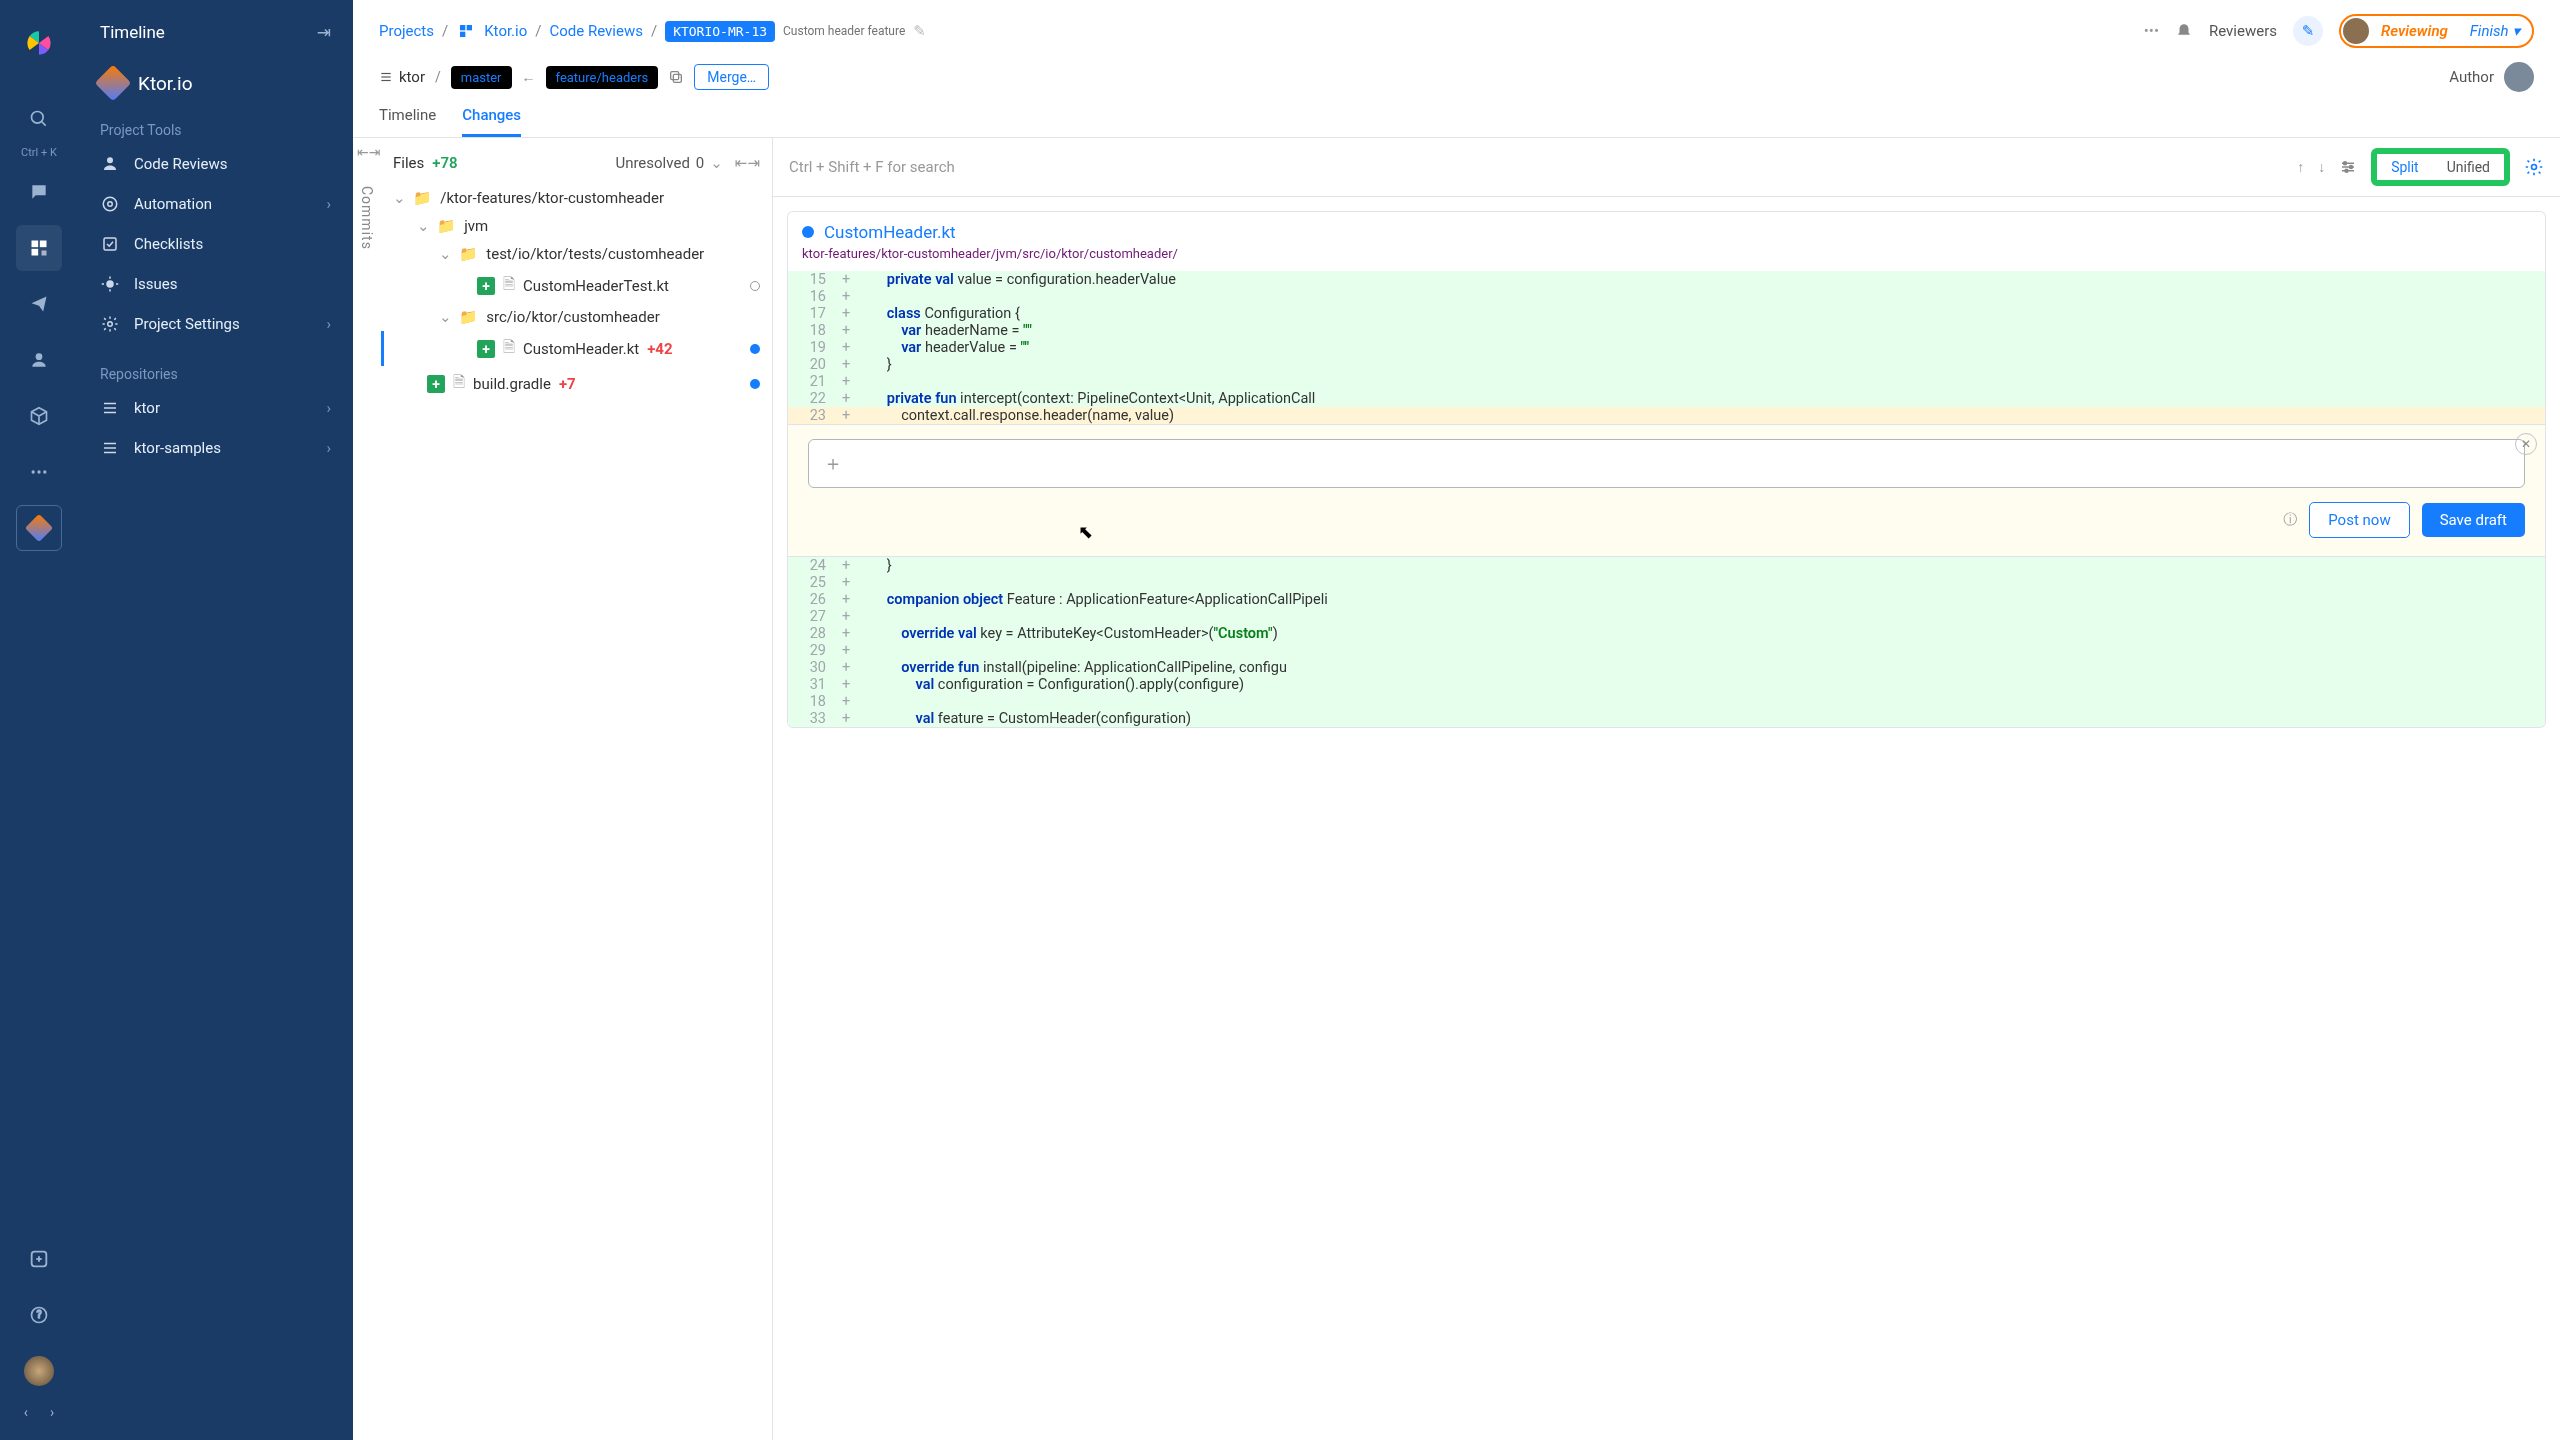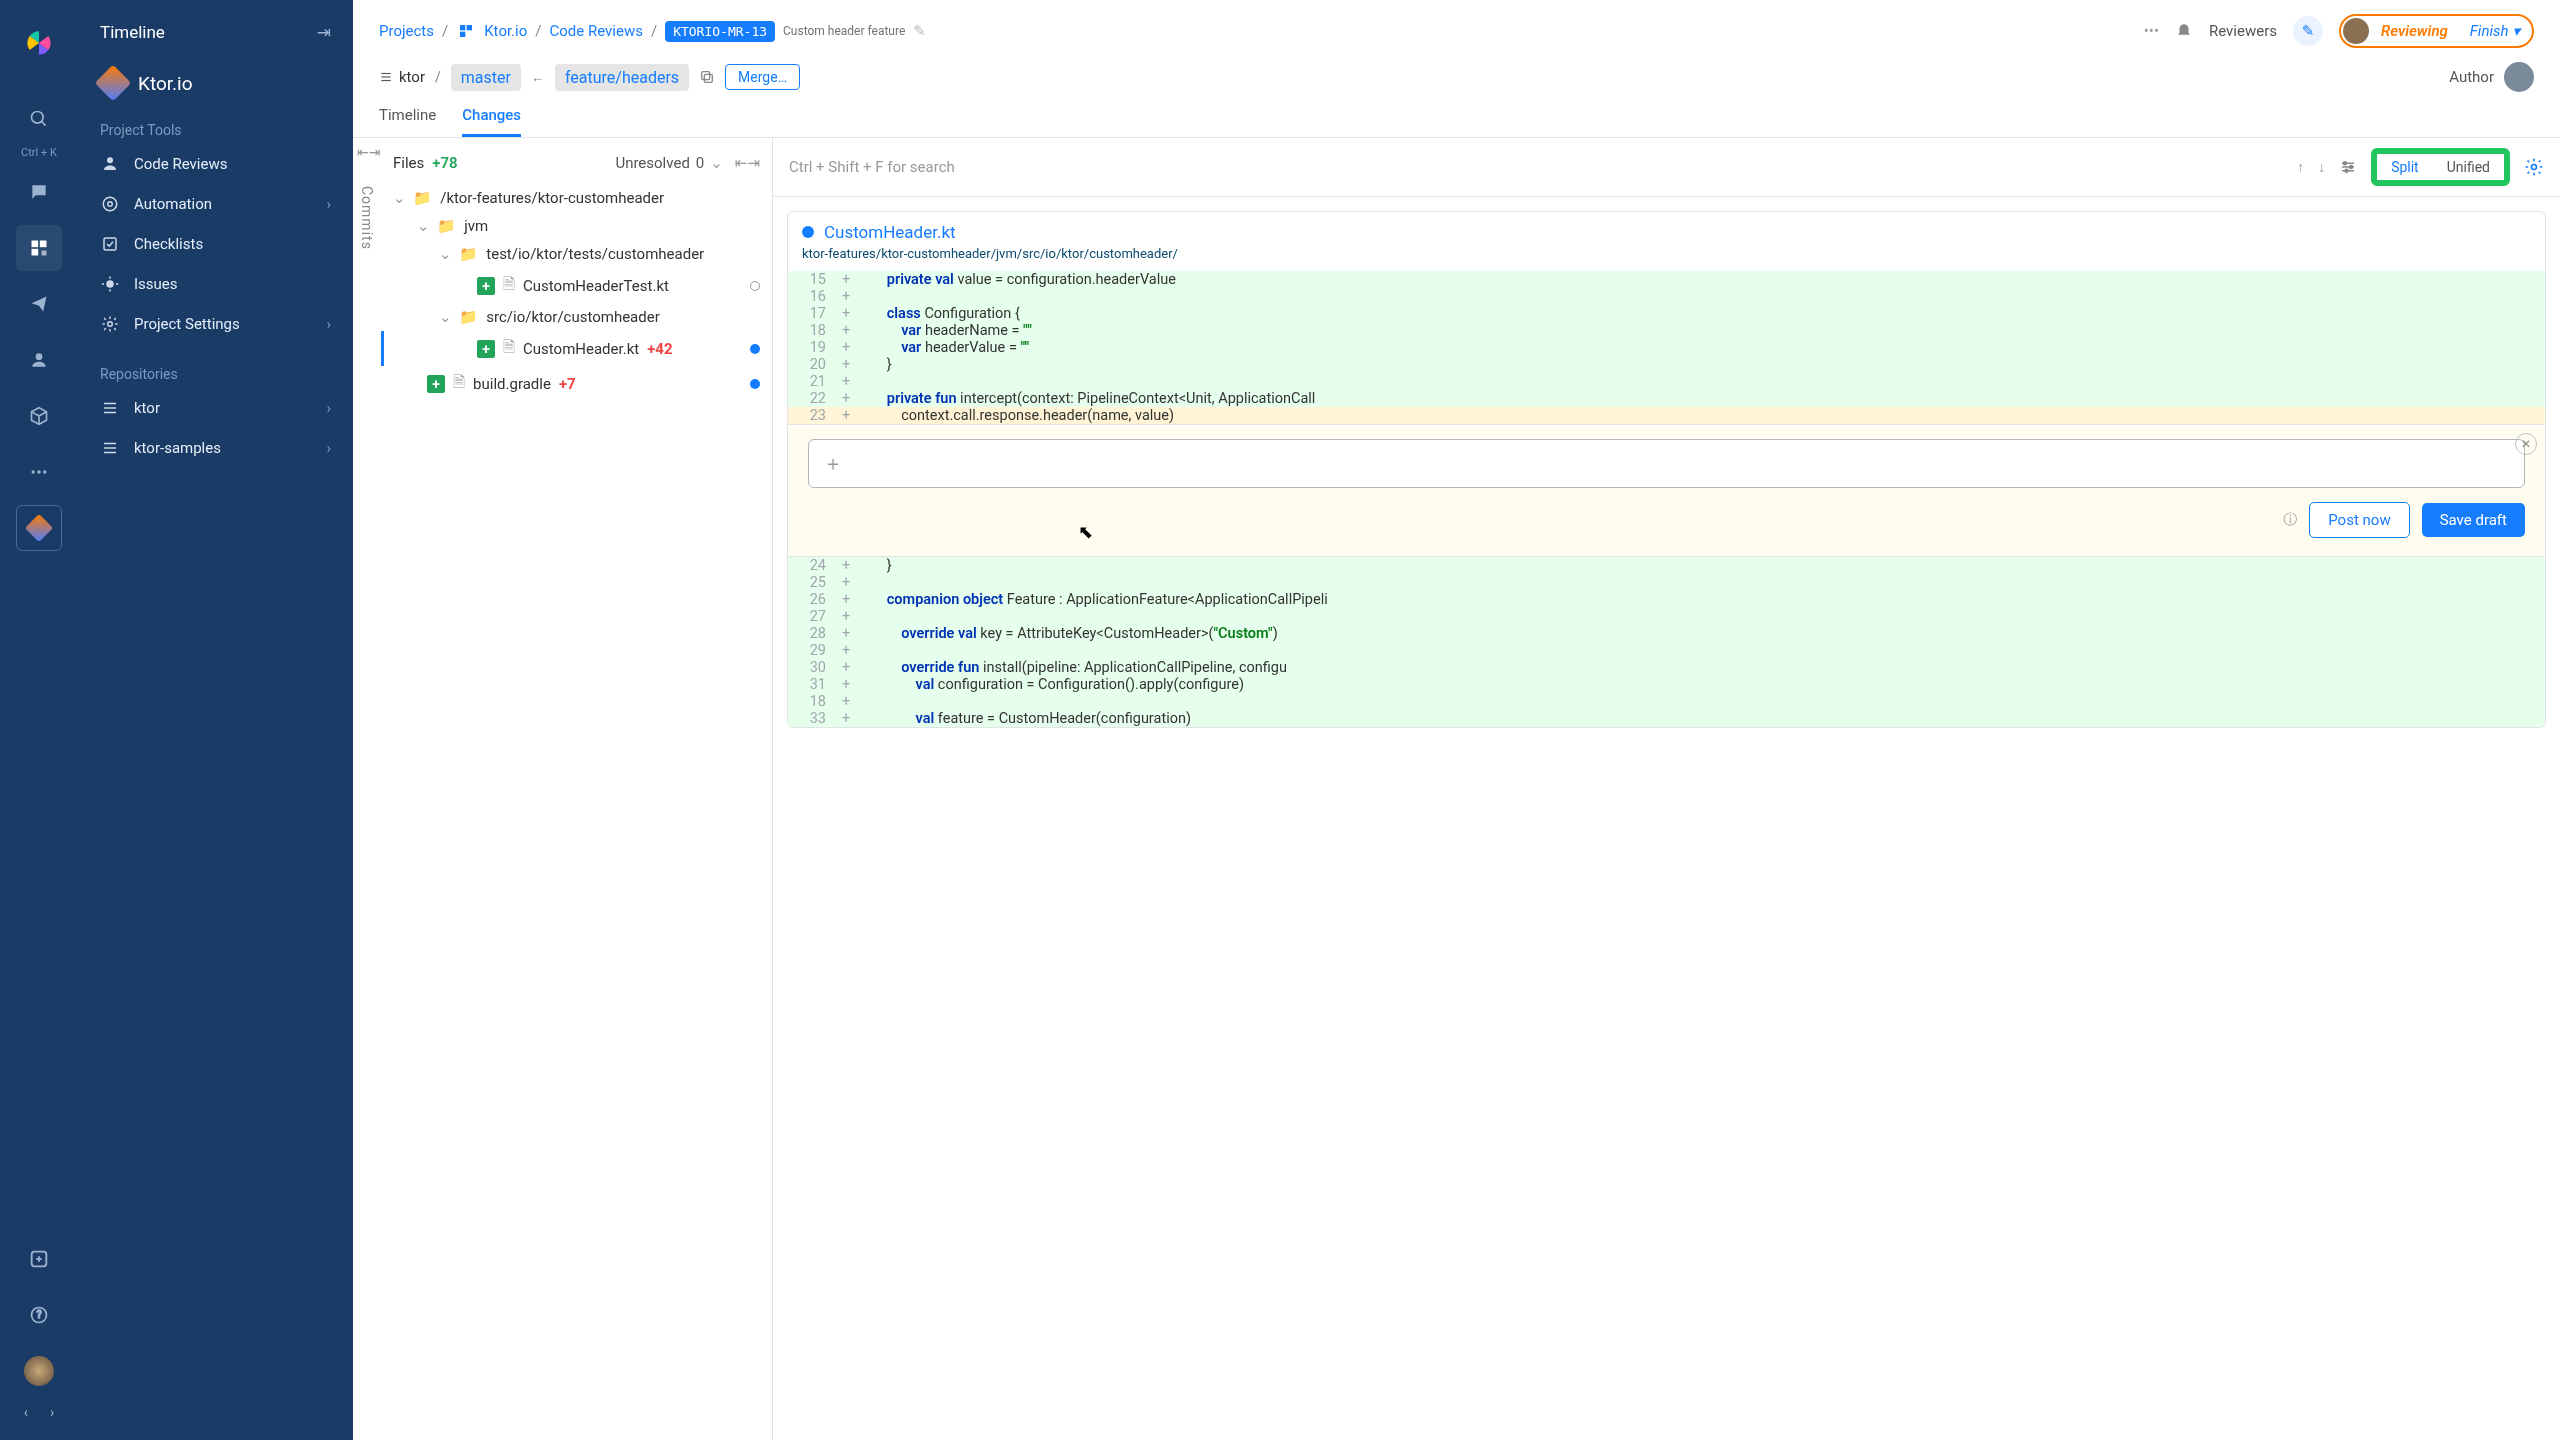--- a/index.html
+++ b/index.html
@@ -35,21 +35,21 @@
 .reviewers-label { color: #555; font-size: 15px; }
 .edit-circle { width: 30px; height: 30px; border-radius: 50%; background: #eaf2ff; display: flex; align-items: center; justify-content: center; color: #167dff; }
 .review-pill { display: flex; align-items: center; border: 2px solid #ff7a00; border-radius: 999px; padding: 2px; gap: 8px; font-style: italic; }
 .review-pill .avatar { width: 26px; height: 26px; border-radius: 50%; background: #8a7050; }
 .review-pill .status { color: #ff7a00; font-weight: 600; padding: 0 4px; }
 .review-pill .finish { background: #fff; color: #167dff; border-radius: 999px; padding: 3px 10px; display: flex; align-items: center; gap: 4px; }
 
 
 .branch-row { display: flex; align-items: center; gap: 10px; padding: 14px 26px 0; }
 .branch-row .repo-chip { display: flex; align-items: center; gap: 6px; color: #333; font-size: 15px; }
-.branch-row .branch { background: #e5e5e5; color: #167dff; padding: 4px 10px; border-radius: 4px; font-size: 16px; }
+.branch-row .branch { background: #000000; color: #167dff; padding: 4px 10px; border-radius: 4px; font-size: 13px; }
 .branch-row .merge-btn { border: 1px solid #167dff; color: #167dff; padding: 4px 12px; border-radius: 4px; background: #fff; cursor: pointer; font-size: 14px; }
 .branch-row .author-block { margin-left: auto; display: flex; align-items: center; gap: 10px; }
 .branch-row .author-avatar { width: 30px; height: 30px; border-radius: 50%; background: #7a8a9a; }
 
 
 .tabs { display: flex; gap: 26px; padding: 14px 26px 0; border-bottom: 1px solid #e0e4e8; }
 .tabs .tab { padding-bottom: 10px; color: #555; font-size: 15px; cursor: pointer; }
 .tabs .tab.active { color: #167dff; border-bottom: 3px solid #167dff; font-weight: 500; }
 
 
@@ -80,21 +80,21 @@
 .code-toolbar .search-hint { color: #999; font-size: 15px; }
 .code-toolbar .tb-right { margin-left: auto; display: flex; align-items: center; gap: 14px; }
 .view-toggle { display: flex; border: 6px solid #22c55e; border-radius: 6px; overflow: hidden; }
 .view-toggle span { padding: 5px 14px; font-size: 14px; }
 .view-toggle .active { background: #fff; color: #167dff; }
 .view-toggle .inactive { color: #555; }
 
 .file-header { margin: 14px 14px 0; border: 1px solid #e0e4e8; border-bottom: none; border-radius: 6px 6px 0 0; padding: 10px 14px; }
 .file-header .fname { display: flex; align-items: center; gap: 10px; font-size: 17px; color: #167dff; }
 .file-header .fname .bdot { width: 12px; height: 12px; border-radius: 50%; background: #167dff; }
-.file-header .fpath { color: #0c4a6e; font-size: 13px; margin-top: 4px; }
+.file-header .fpath { color: #701a75; font-size: 13px; margin-top: 4px; }
 
 .code-block { margin: 0 14px; border: 1px solid #e0e4e8; border-top: none; font-family: "JetBrains Mono", Consolas, monospace; font-size: 14.5px; overflow-x: auto; }
 .code-line { display: flex; background: #e6ffed; }
 .code-line.hl { background: #fff5d6; }
 .code-line .lnum { width: 46px; text-align: right; padding-right: 8px; color: #a0a6ac; user-select: none; }
 .code-line .plus { width: 24px; text-align: center; color: #a0a6ac; }
 .code-line .code { white-space: pre; padding-right: 20px; }
 .kw { color: #0033b3; font-weight: 600; }
 .str { color: #067d17; font-weight: 600; }
 

